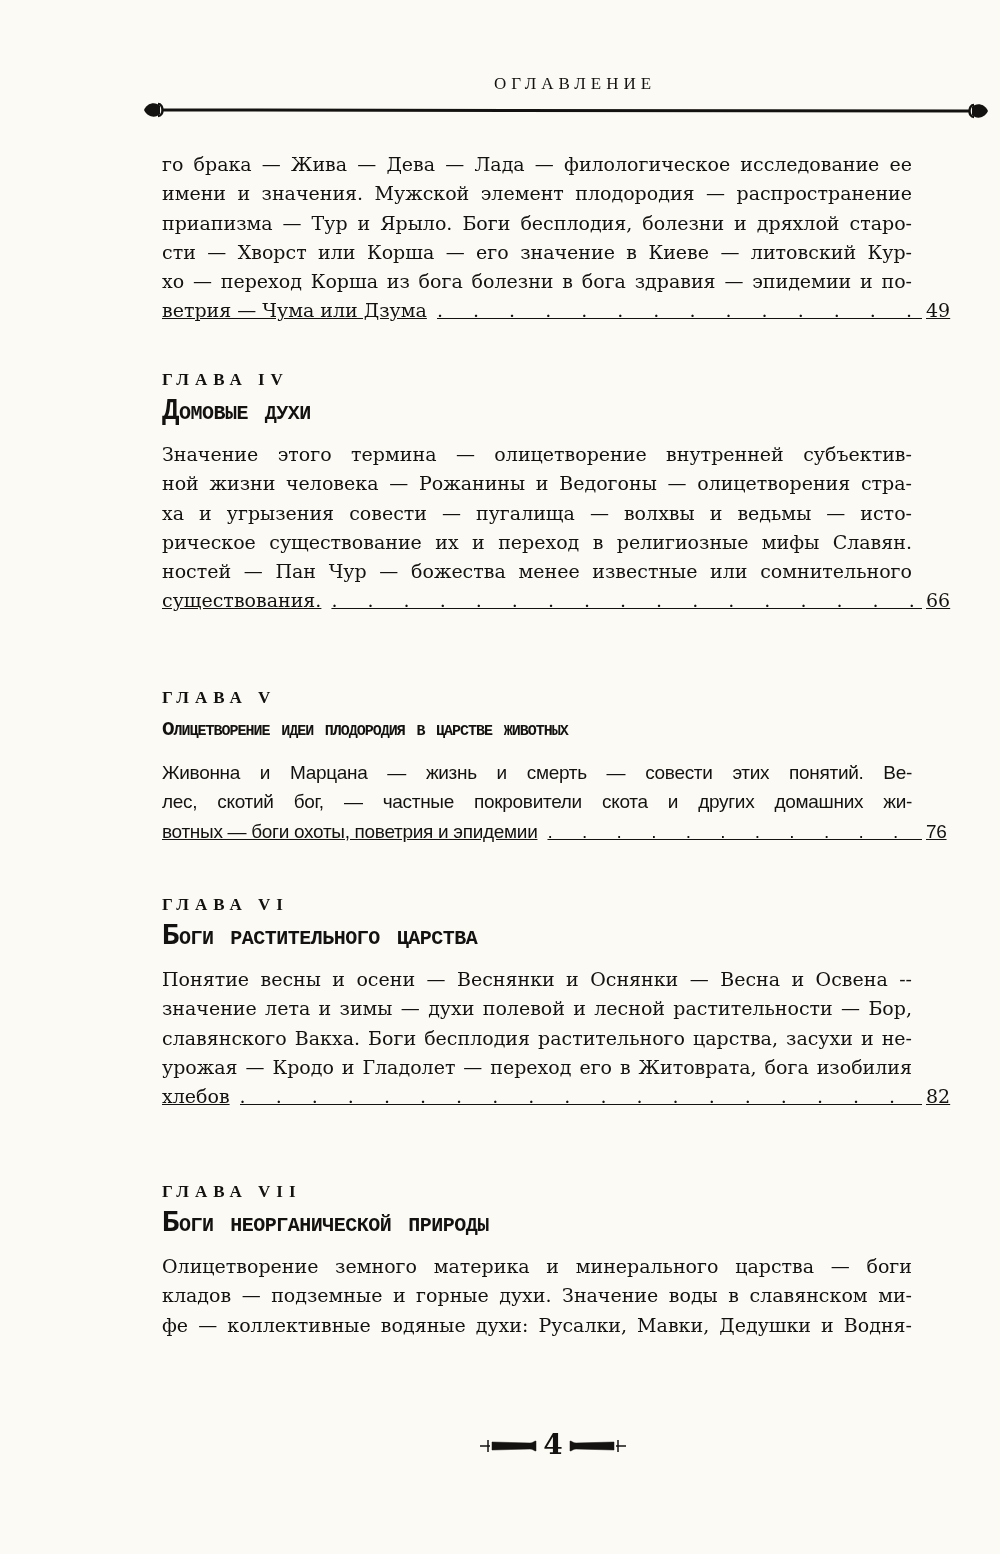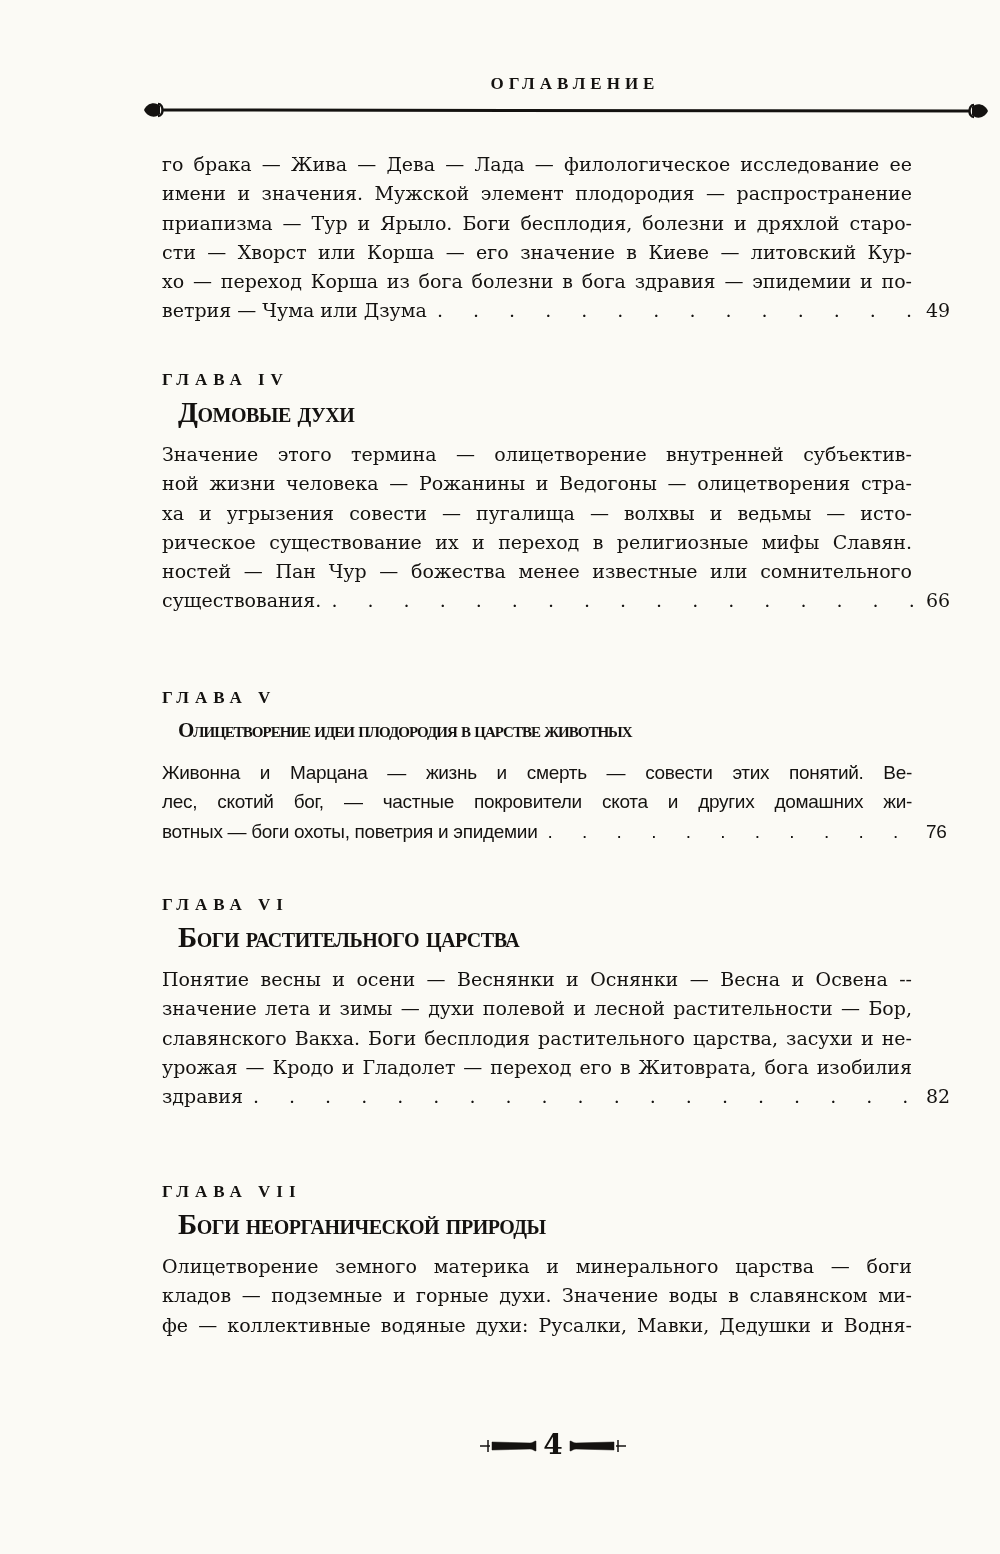--- a/index.html
+++ b/index.html
@@ -10,43 +10,43 @@
     font-family: "DejaVu Serif", "Liberation Serif", serif;
     position: relative;
     overflow: hidden;
   }
   .page { position: absolute; left: 0; top: 0; width: 1000px; height: 1554px; }
 
   .running-head {
     position: absolute; top: 74px; left: 0; width: 1000px;
     text-align: center;
     font-family: "Liberation Serif", serif;
-    font-size: 17px; font-weight: bold; letter-spacing: 5px;
+    font-size: 17px; font-weight: normal; letter-spacing: 5px;
     padding-left: 150px; box-sizing: border-box;
   }
   .rule { position: absolute; top: 98px; left: 142px; width: 848px; height: 24px; }
 
   .block { position: absolute; left: 162px; width: 750px; }
   .p-text {
     font-size: 19px; line-height: 29.3px; margin: 0;
     text-align: justify;
   }
   .p-text .line { display: block; white-space: nowrap; text-align: justify; text-align-last: justify; }
-  .p-text .line.last { text-align-last: left; display: flex; align-items: center; }
+  .p-text .line.last { text-align-last: left; display: flex; align-items: center; text-decoration: underline; }
   .leader { flex: 1; overflow: hidden; white-space: nowrap; letter-spacing: 12px; margin: 0 4px 0 10px; }
   .pnum { font-size: 19px; margin-right: -54px; min-width: 40px; text-align: right; }
 
   .chapter-label {
     font-family: "Liberation Serif", serif;
     font-weight: bold; font-size: 17px; letter-spacing: 6px; margin: 0;
     line-height: 20px;
   }
   .chapter-title {
-    font-family: Liberation Serif, serif;
-    font-weight: bold; font-size: 29px; margin: 2px 0 8px 16px;
+    font-family: Liberation Mono, monospace;
+    font-weight: bold; font-size: 29px; margin: 2px 0 8px 0;
     letter-spacing: -0.5px; line-height: 40px;
     font-variant: small-caps;
   }
   .condensed { font-family: "Liberation Sans", sans-serif; letter-spacing: -0.3px; }
   .folio { position: absolute; top: 1428px; left: 478px; width: 150px; height: 34px; }
 </style>
 </head>
 <body>
 
 <div class="page">
@@ -113,21 +113,21 @@
 
   <div class="block" style="top:895px;">
     <p class="chapter-label">ГЛАВА VI</p>
     <p class="chapter-title">Боги растительного царства</p>
     <p class="p-text">
       <span class="line">Понятие весны и осени — Веснянки и Оснянки — Весна и Освена --</span>
       <span class="line">значение лета и зимы — духи полевой и лесной растительности — Бор,</span>
       <span class="line">славянского Вакха. Боги бесплодия растительного царства, засухи и не-</span>
       <span class="line">урожая — Кродо и Гладолет — переход его в Житоврата, бога изобилия</span>
       <span class="line last">
-        <span>здравия</span>
+        <span>хлебов</span>
         <span class="leader">. . . . . . . . . . . . . . . . . . . . . . . . . . . . . . . . . . . . . . . . .</span>
         <span class="pnum">82</span>
       </span>
     </p>
   </div>
 
   <div class="block" style="top:1182px;">
     <p class="chapter-label">ГЛАВА VII</p>
     <p class="chapter-title">Боги неорганической природы</p>
     <p class="p-text">

